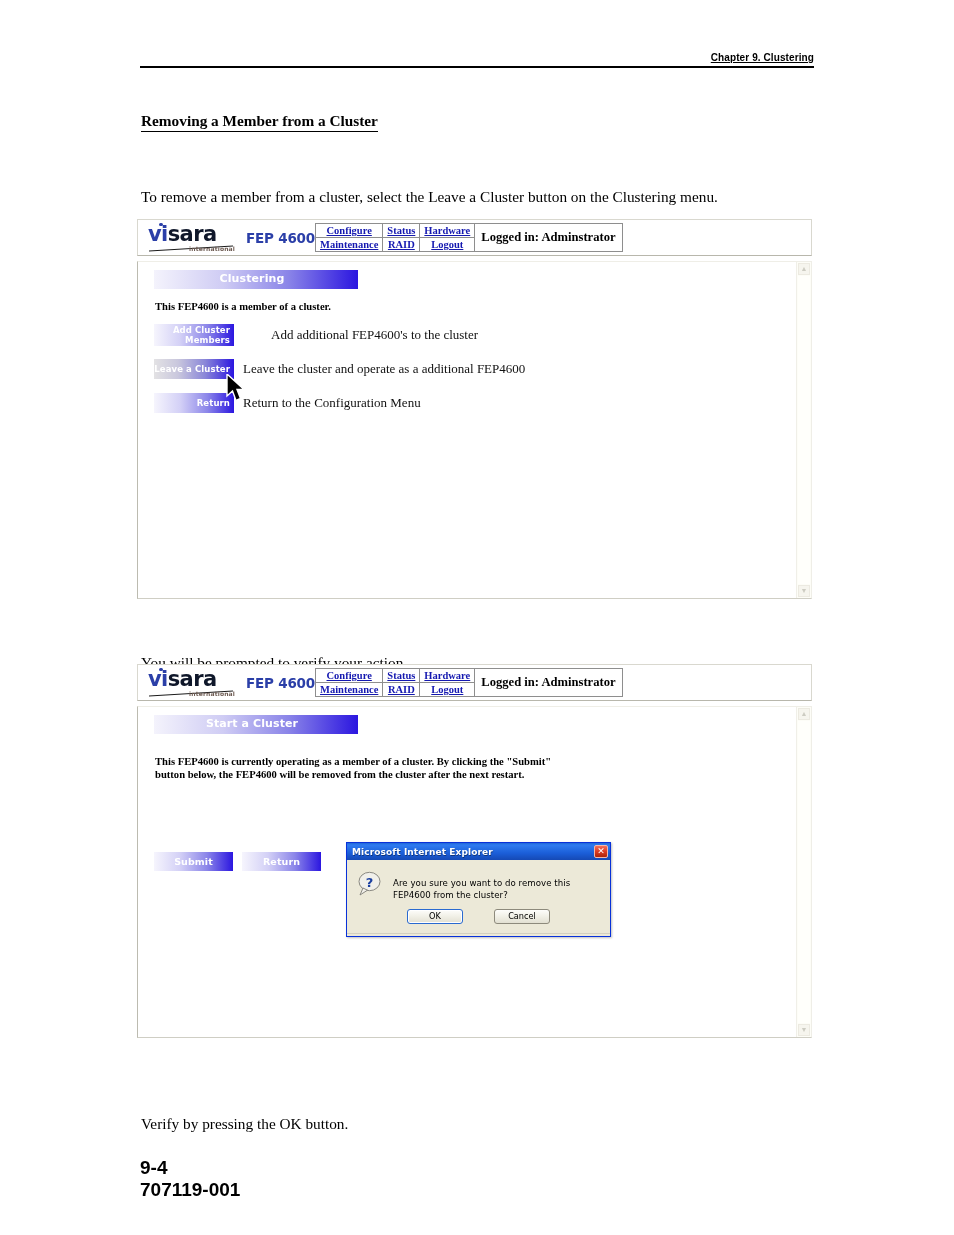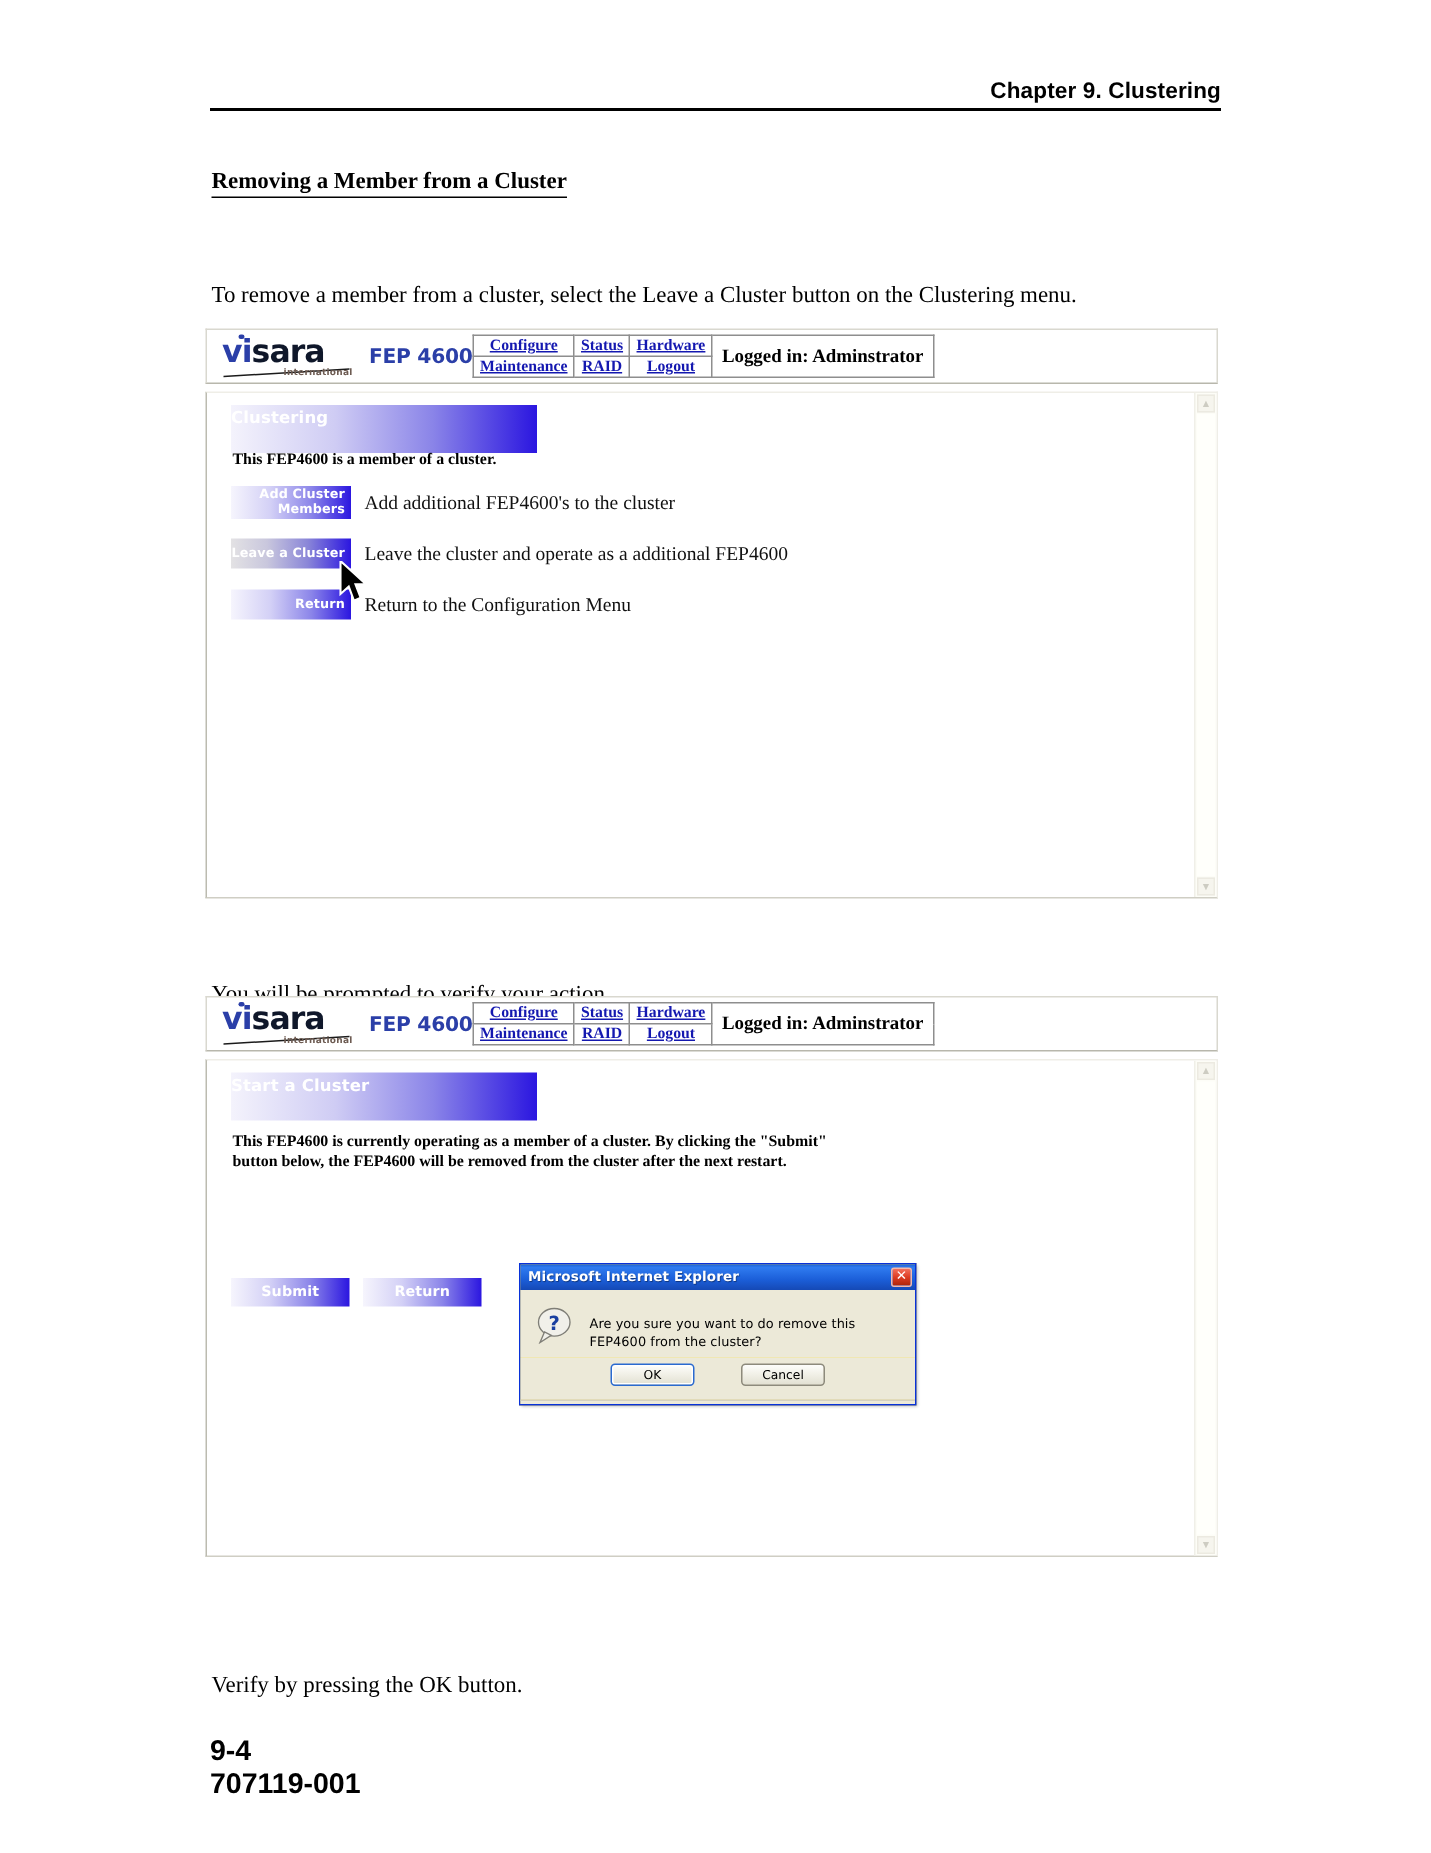--- a/index.html
+++ b/index.html
@@ -21,24 +21,25 @@
   .page-header {
     position: absolute;
     left: 140px;
     top: 52px;
     width: 674px;
   }
   .page-header .chapter-title {
     text-align: right;
     font-family: "Liberation Sans", sans-serif;
     font-weight: bold;
-    font-size: 15px;
+    font-size: 10px;
     letter-spacing: 0.1px;
     color: #000;
     padding-bottom: 3px;
+    text-decoration: underline;
   }
   .page-header .rule {
     border-bottom: 2.2px solid #000;
     width: 100%;
   }
 
   
   .section-heading {
     position: absolute;
     left: 141px;
@@ -226,27 +227,27 @@
   }
   .scroll-arrow.up { top: 1px; }
   .scroll-arrow.down { bottom: 1px; }
   .scroll-track { position: absolute; left: 1px; right: 1px; top: 14px; bottom: 14px; background: #fffffb; }
 
   
   .banner {
     position: absolute;
     left: 16px;
     width: 204px;
-    height: 32px;
+    height: 19px;
     background: linear-gradient(to right, #f4f3fc 0%, #cfccf4 34%, #8a84e8 66%, #2b16e0 100%);
     color: #ffffff;
     font-family: "DejaVu Sans", sans-serif;
     font-weight: bold;
     font-size: 11px;
-    text-align: left;
+    text-align: center;
     line-height: 18px;
     padding-right: 8px;
     box-sizing: border-box;
     letter-spacing: 0.1px;
   }
   .shot-one .banner { top: 8px; }
   .shot-two .banner { top: 8px; }
 
   
   .status-line {
@@ -462,21 +463,21 @@
     <div class="scrollbar">
       <div class="scroll-arrow up">▲</div>
       <div class="scroll-track"></div>
       <div class="scroll-arrow down">▼</div>
     </div>
 
     <div class="banner">Clustering</div>
 
     <div class="status-line">This FEP4600 is a member of a cluster.</div>
 
-    <div class="menu-row" style="top:62px;">
+    <div class="menu-row" style="top:62px;gap:28px;">
       <div class="gbutton tall">
         <span>Add Cluster</span>
         <span>Members</span>
       </div>
       <div class="menu-desc">Add additional FEP4600's to the cluster</div>
     </div>
 
     <div class="menu-row" style="top:97px;">
       <div class="gbutton hovered">
         <span>Leave a Cluster</span>

